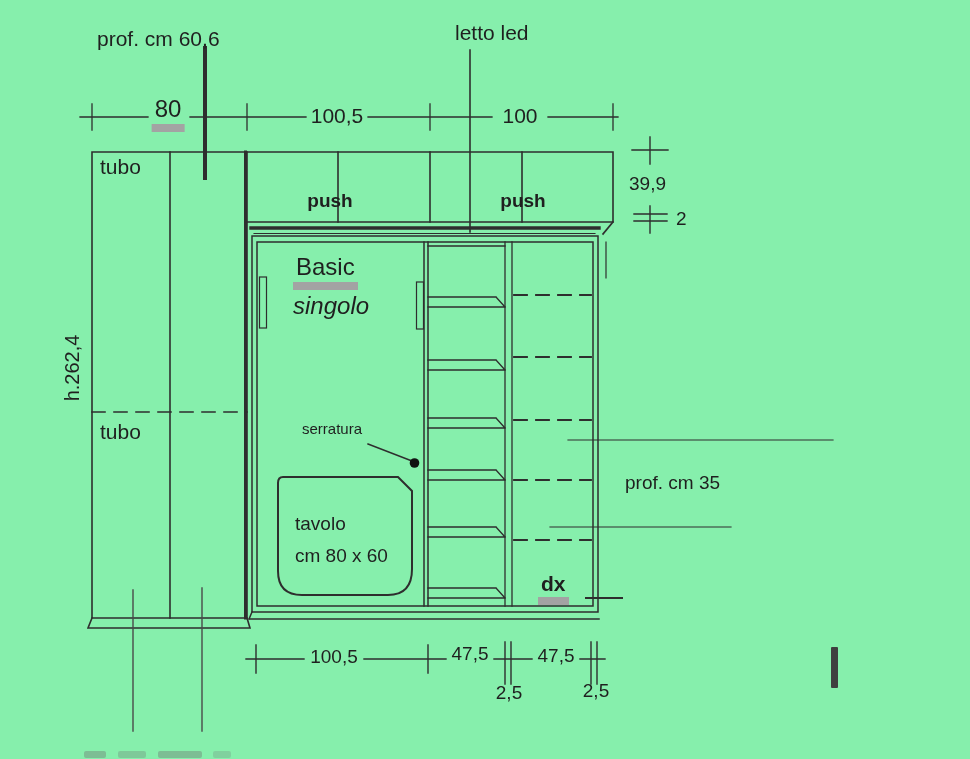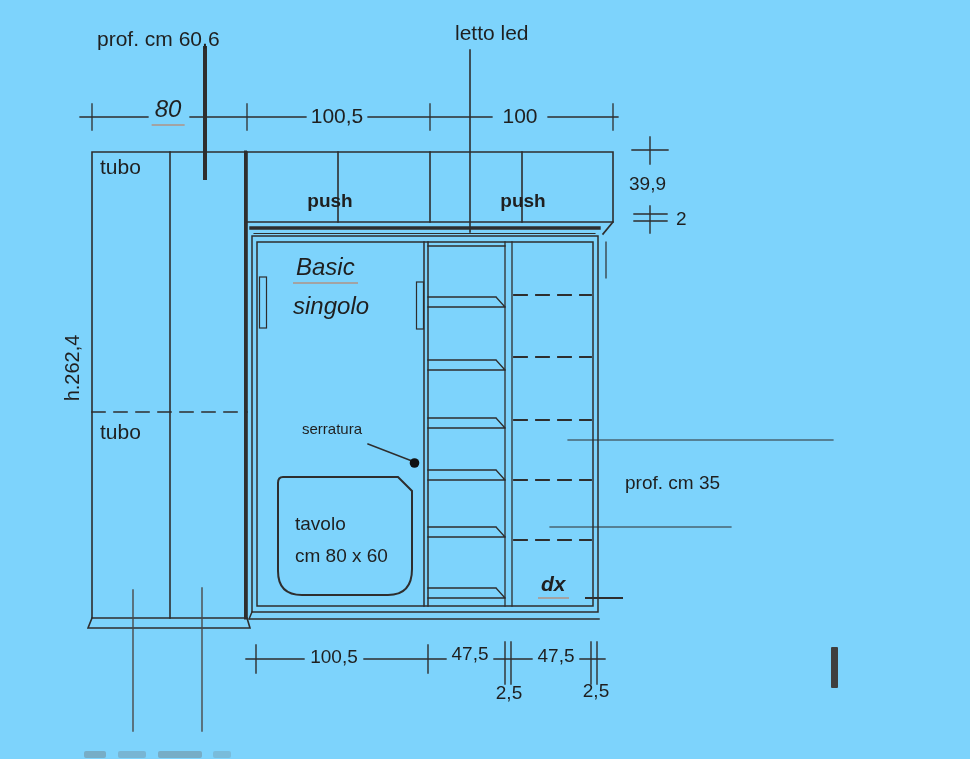--- a/index.html
+++ b/index.html
@@ -1,28 +1,28 @@
 <!DOCTYPE html>
 <html><head>
 <meta charset="utf-8">
 <style>
   html,body{margin:0;padding:0;background:#e9e9e9;}
   #canvas{
-    position:relative;width:970px;height:759px;background:#7dd3fc;
+    position:relative;width:970px;height:759px;background:#86efac;
     font-family:"Liberation Sans",sans-serif;color:#1f1f1f;overflow:hidden;
   }
   #drawing{position:absolute;left:0;top:0;}
   .lbl{position:absolute;white-space:nowrap;line-height:1.12;}
   .cx{transform:translateX(-50%);}
   .f21{font-size:21px;}
   .f19{font-size:19px;}
   .f15{font-size:15px;}
   .f24{font-size:24px;}
   .bold{font-weight:bold;}
-  .ul2{border-bottom:2px solid #a3a3a3;padding:0 3px 1px 3px;font-style:italic;}
+  .ul2{border-bottom:8px solid #a3a3a3;padding:0 3px 1px 3px;}
   .red-note{
     width:78px;white-space:normal;font-size:15px;font-weight:bold;
     color:#cc3340;line-height:1.62;
   }
   .rot{
     transform:translate(-50%,-50%) rotate(-90deg);
     font-size:20px;
   }
   .cursor-bar{
     position:absolute;left:831px;top:647px;width:7px;height:41px;

